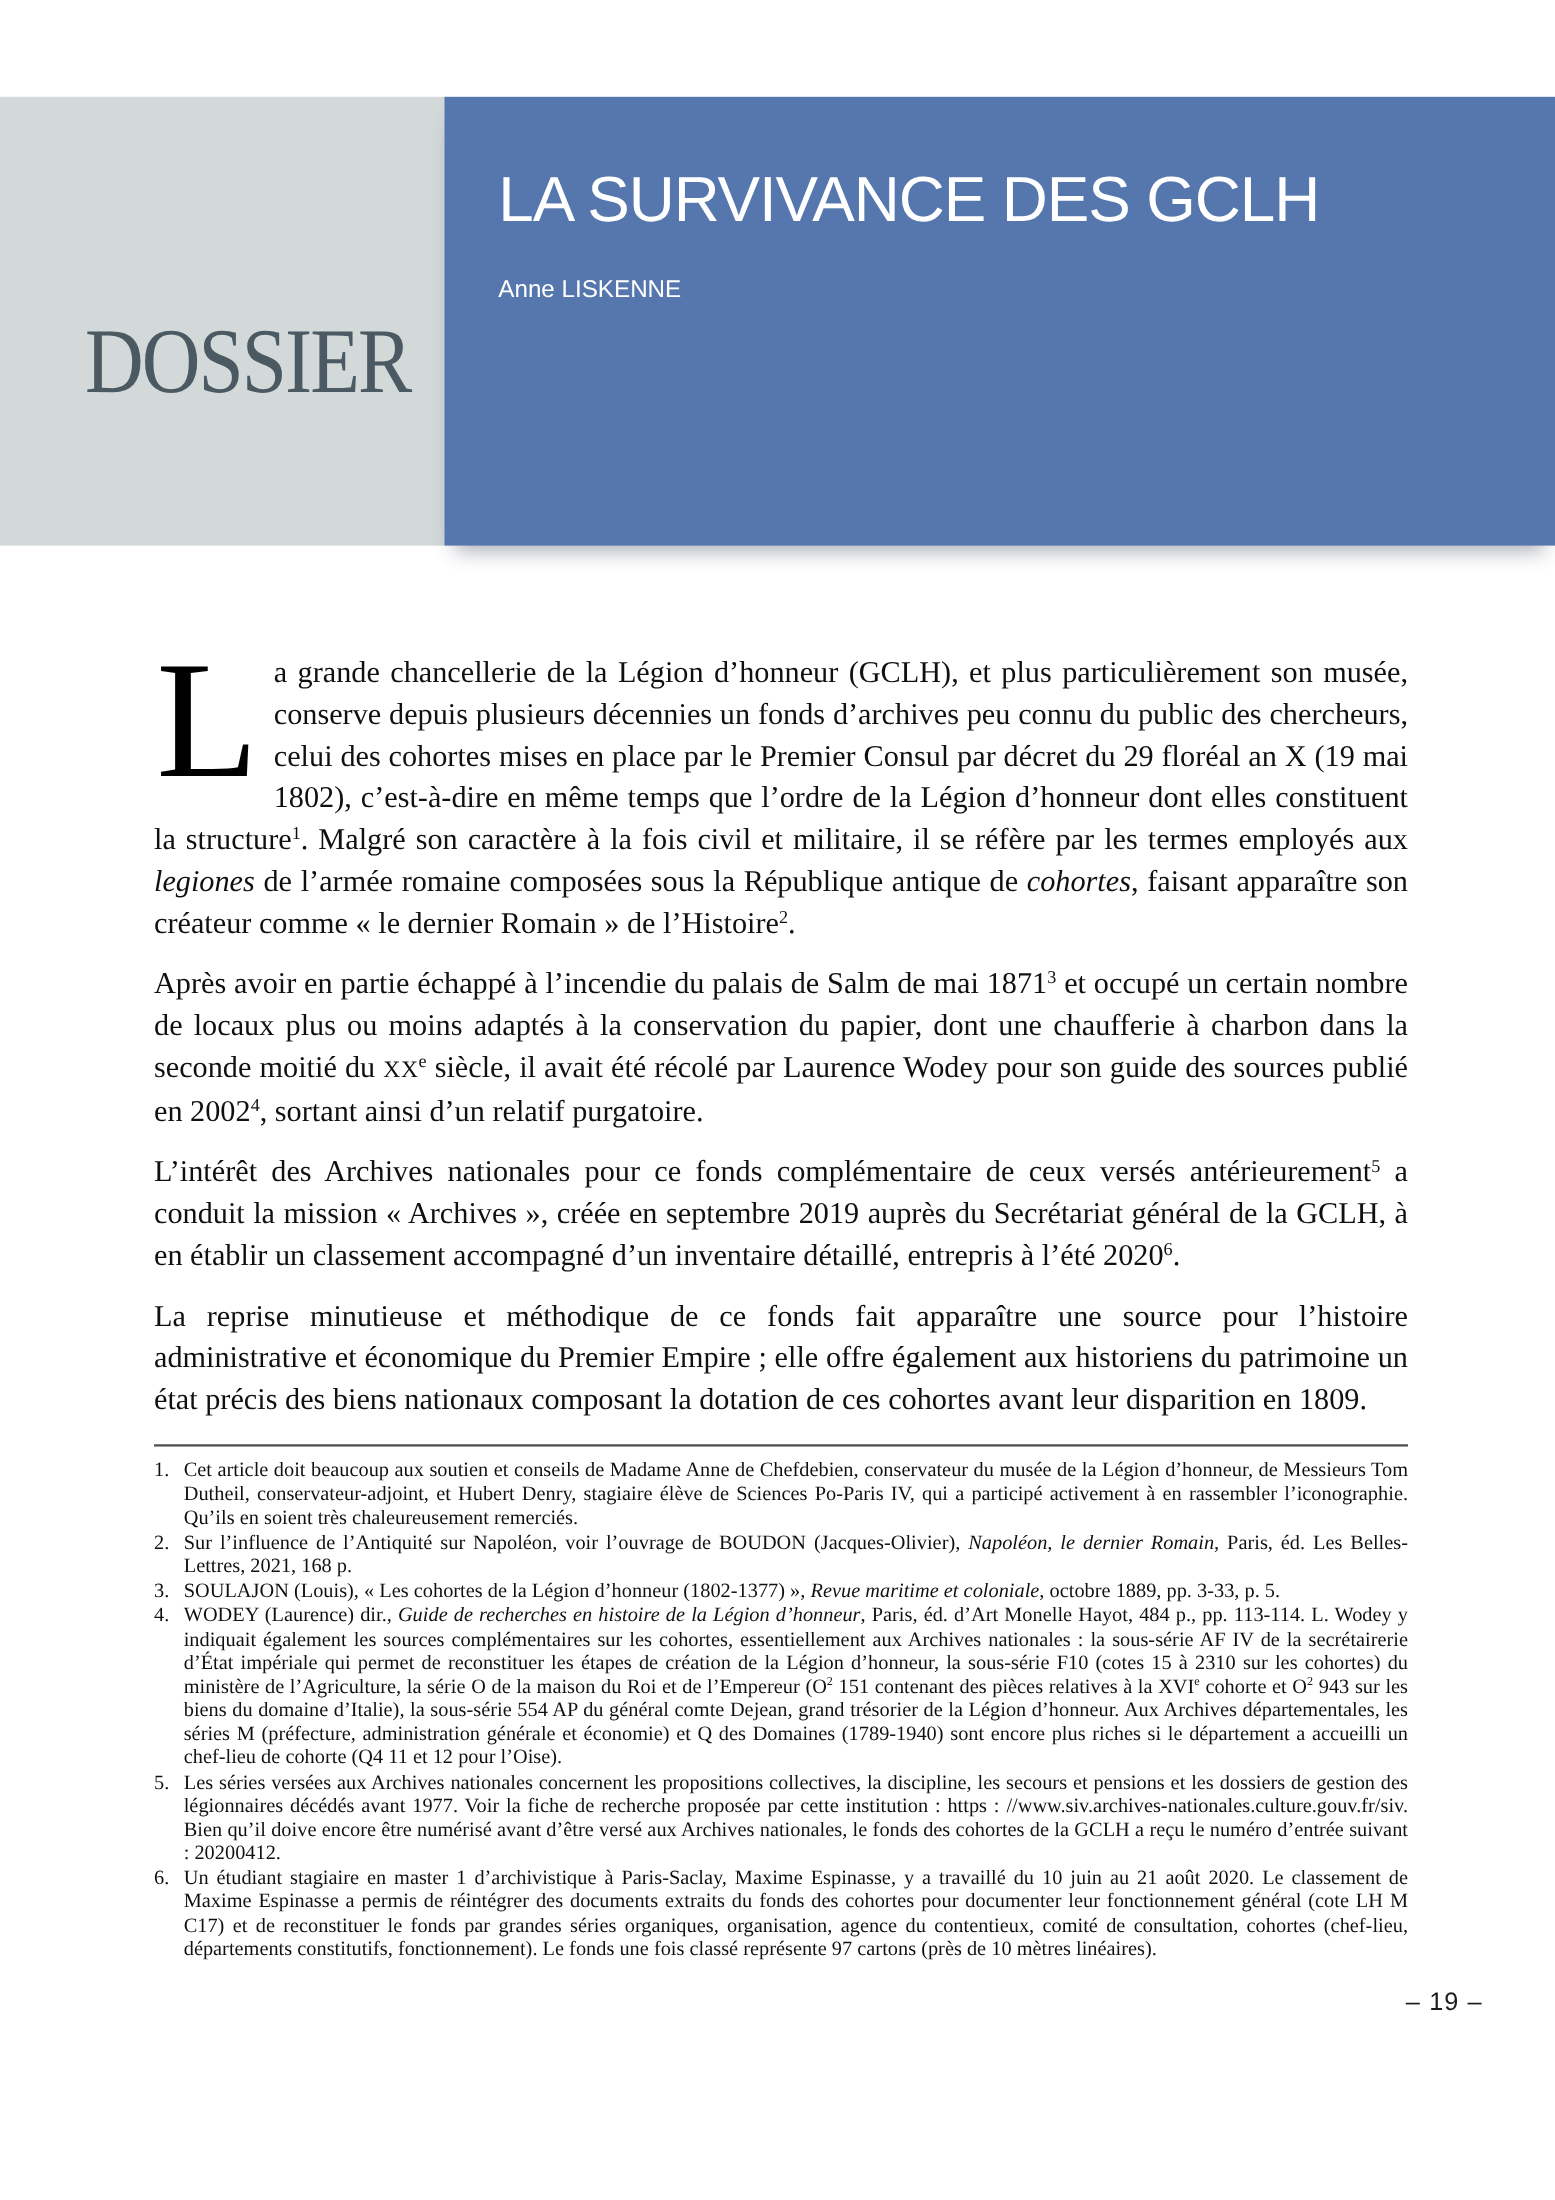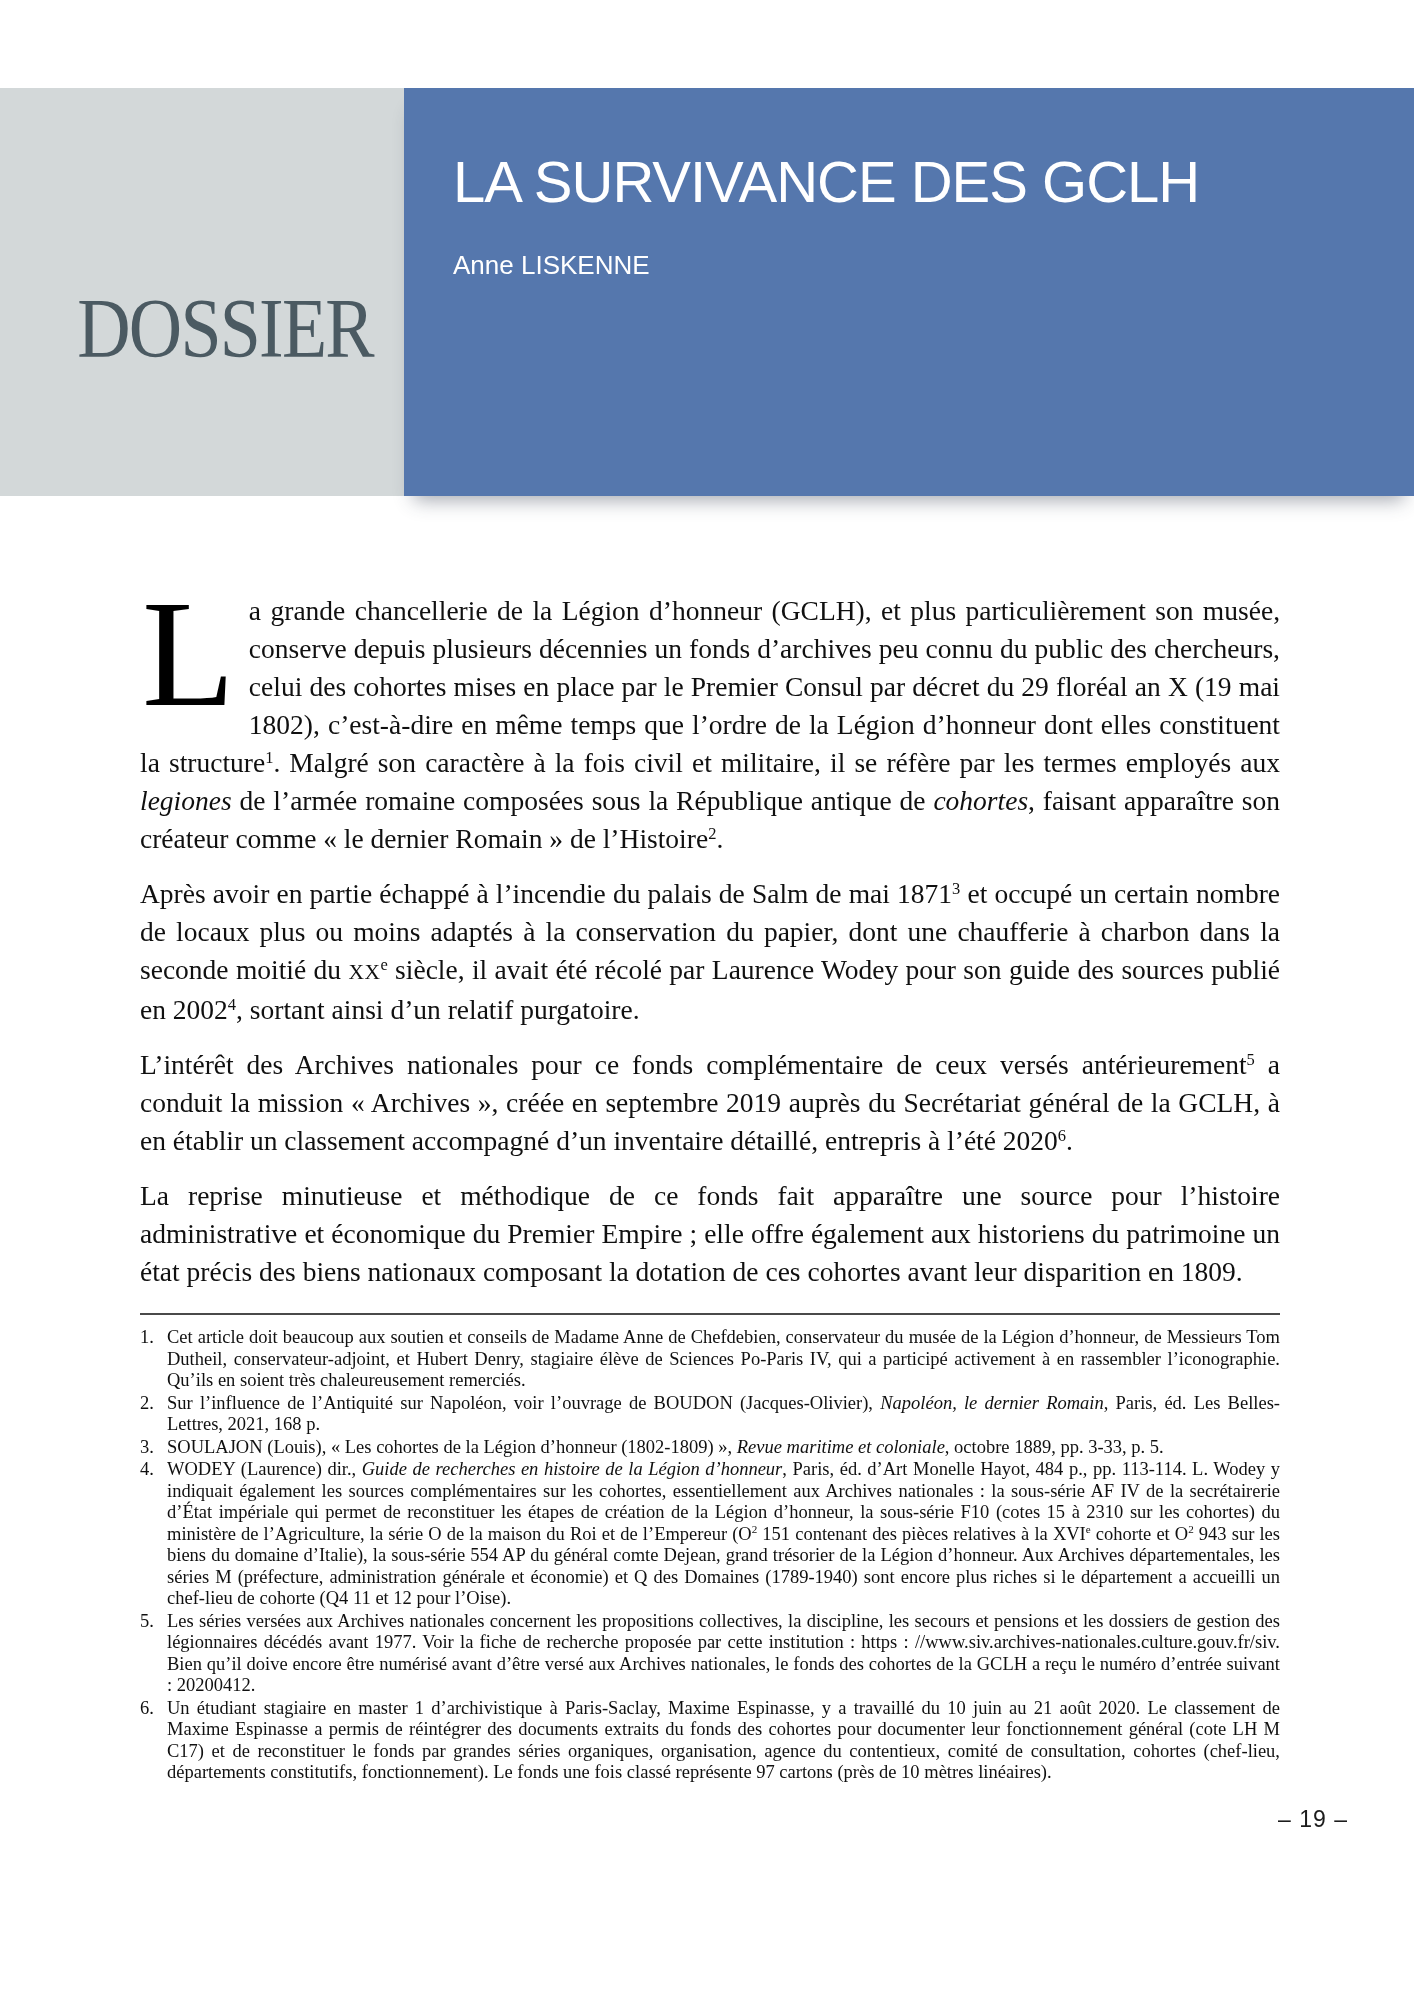--- a/index.html
+++ b/index.html
@@ -18,21 +18,21 @@
   .banner{
     flex:1;background:#5577ad;color:#fff;padding:52px 0 0 49px;
     box-shadow:0 14px 18px -10px rgba(50,60,80,0.45);
   }
   .title-line{
     font-family:"Liberation Sans",sans-serif;font-weight:400;
     font-size:58px;line-height:84px;letter-spacing:-1px;white-space:nowrap;
   }
   .author{
     font-family:"Liberation Sans",sans-serif;font-weight:400;
-    font-size:26px;margin-top:26px;letter-spacing:0;
+    font-size:22px;margin-top:26px;letter-spacing:0;
   }
 
   
   .main{position:absolute;left:140px;top:592px;width:1140px;}
   .para{
     font-size:27.5px;line-height:38px;text-align:justify;
     margin:0 0 17px 0;color:#101010;
   }
   .dropcap{
     float:left;font-size:152px;line-height:112px;
@@ -74,20 +74,20 @@
   <p class="para"><span class="dropcap">L</span><span><span>a grande chancellerie de la Légion d’honneur (GCLH), et plus particulièrement son musée, conserve depuis plusieurs décennies un fonds d’archives peu connu du public des chercheurs, celui des cohortes mises en place par le Premier Consul par décret du 29 floréal an X (19 mai 1802), c’est-à-dire en même temps que l’ordre de la Légion d’honneur dont elles constituent la structure</span><span class="run-sup">1</span><span>. Malgré son caractère à la fois civil et militaire, il se réfère par les termes employés aux </span><span class="run-i">legiones</span><span> de l’armée romaine composées sous la République antique de </span><span class="run-i">cohortes</span><span>, faisant apparaître son créateur comme « le dernier Romain » de l’Histoire</span><span class="run-sup">2</span><span>.</span></span></p>
   <p class="para"><span><span>Après avoir en partie échappé à l’incendie du palais de Salm de mai 1871</span><span class="run-sup">3</span><span> et occupé un certain nombre de locaux plus ou moins adaptés à la conservation du papier, dont une chaufferie à charbon dans la seconde moitié du </span><span class="run-sc">xx</span><span class="run-sup">e</span><span> siècle, il avait été récolé par Laurence Wodey pour son guide des sources publié en 2002</span><span class="run-sup">4</span><span>, sortant ainsi d’un relatif purgatoire.</span></span></p>
   <p class="para"><span><span>L’intérêt des Archives nationales pour ce fonds complémentaire de ceux versés antérieurement</span><span class="run-sup">5</span><span> a conduit la mission « Archives », créée en septembre 2019 auprès du Secrétariat général de la GCLH, à en établir un classement accompagné d’un inventaire détaillé, entrepris à l’été 2020</span><span class="run-sup">6</span><span>.</span></span></p>
   <p class="para"><span><span>La reprise minutieuse et méthodique de ce fonds fait apparaître une source pour l’histoire administrative et économique du Premier Empire ; elle offre également aux historiens du patrimoine un état précis des biens nationaux composant la dotation de ces cohortes avant leur disparition en 1809.</span></span></p>
 
   <hr class="separator">
 
   <div class="footnotes">
     <div class="footnote"><span class="fn-num">1.</span><span><span>Cet article doit beaucoup aux soutien et conseils de Madame Anne de Chefdebien, conservateur du musée de la Légion d’honneur, de Messieurs Tom Dutheil, conservateur-adjoint, et Hubert Denry, stagiaire élève de Sciences Po-Paris IV, qui a participé activement à en rassembler l’iconographie. Qu’ils en soient très chaleureusement remerciés.</span></span></div>
     <div class="footnote"><span class="fn-num">2.</span><span><span>Sur l’influence de l’Antiquité sur Napoléon, voir l’ouvrage de BOUDON (Jacques-Olivier), </span><span class="run-i">Napoléon, le dernier Romain</span><span>, Paris, éd. Les Belles-Lettres, 2021, 168 p.</span></span></div>
-    <div class="footnote"><span class="fn-num">3.</span><span><span>SOULAJON (Louis), « Les cohortes de la Légion d’honneur (1802-1809) », </span><span class="run-i">Revue maritime et coloniale</span><span>, octobre 1889, pp. 3-33, p. 5.</span></span></div>
+    <div class="footnote"><span class="fn-num">3.</span><span><span>SOULAJON (Louis), « Les cohortes de la Légion d’honneur (1802-1377) », </span><span class="run-i">Revue maritime et coloniale</span><span>, octobre 1889, pp. 3-33, p. 5.</span></span></div>
     <div class="footnote"><span class="fn-num">4.</span><span><span>WODEY (Laurence) dir., </span><span class="run-i">Guide de recherches en histoire de la Légion d’honneur</span><span>, Paris, éd. d’Art Monelle Hayot, 484 p., pp. 113-114. L. Wodey y indiquait également les sources complémentaires sur les cohortes, essentiellement aux Archives nationales : la sous-série AF IV de la secrétairerie d’État impériale qui permet de reconstituer les étapes de création de la Légion d’honneur, la sous-série F10 (cotes 15 à 2310 sur les cohortes) du ministère de l’Agriculture, la série O de la maison du Roi et de l’Empereur (O</span><span class="run-sup">2</span><span> 151 contenant des pièces relatives à la XVI</span><span class="run-sup">e</span><span> cohorte et O</span><span class="run-sup">2</span><span> 943 sur les biens du domaine d’Italie), la sous-série 554 AP du général comte Dejean, grand trésorier de la Légion d’honneur. Aux Archives départementales, les séries M (préfecture, administration générale et économie) et Q des Domaines (1789-1940) sont encore plus riches si le département a accueilli un chef-lieu de cohorte (Q4 11 et 12 pour l’Oise).</span></span></div>
     <div class="footnote"><span class="fn-num">5.</span><span><span>Les séries versées aux Archives nationales concernent les propositions collectives, la discipline, les secours et pensions et les dossiers de gestion des légionnaires décédés avant 1977. Voir la fiche de recherche proposée par cette institution : https : //www.siv.archives-nationales.culture.gouv.fr/siv. Bien qu’il doive encore être numérisé avant d’être versé aux Archives nationales, le fonds des cohortes de la GCLH a reçu le numéro d’entrée suivant : 20200412.</span></span></div>
     <div class="footnote"><span class="fn-num">6.</span><span><span>Un étudiant stagiaire en master 1 d’archivistique à Paris-Saclay, Maxime Espinasse, y a travaillé du 10 juin au 21 août 2020. Le classement de Maxime Espinasse a permis de réintégrer des documents extraits du fonds des cohortes pour documenter leur fonctionnement général (cote LH M C17) et de reconstituer le fonds par grandes séries organiques, organisation, agence du contentieux, comité de consultation, cohortes (chef-lieu, départements constitutifs, fonctionnement). Le fonds une fois classé représente 97 cartons (près de 10 mètres linéaires).</span></span></div>
   </div>
 </div>
 
 <div class="page-number">– 19 –</div>
 
 </body></html>

